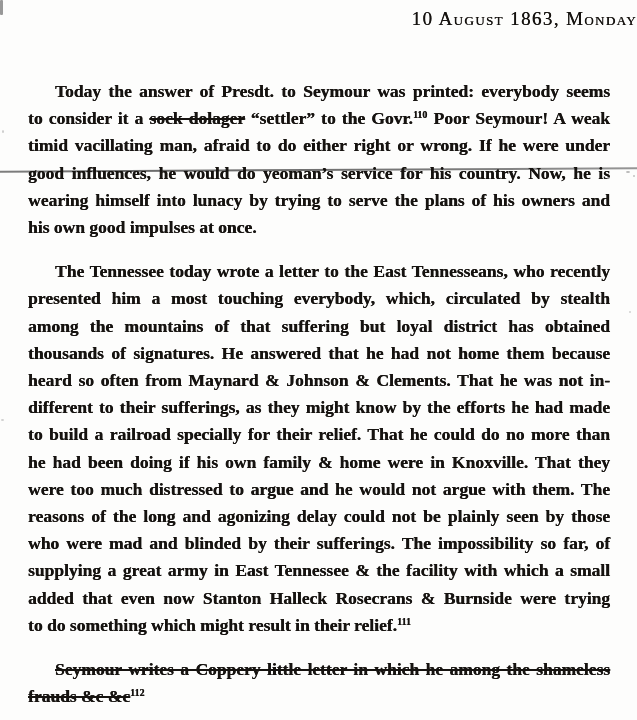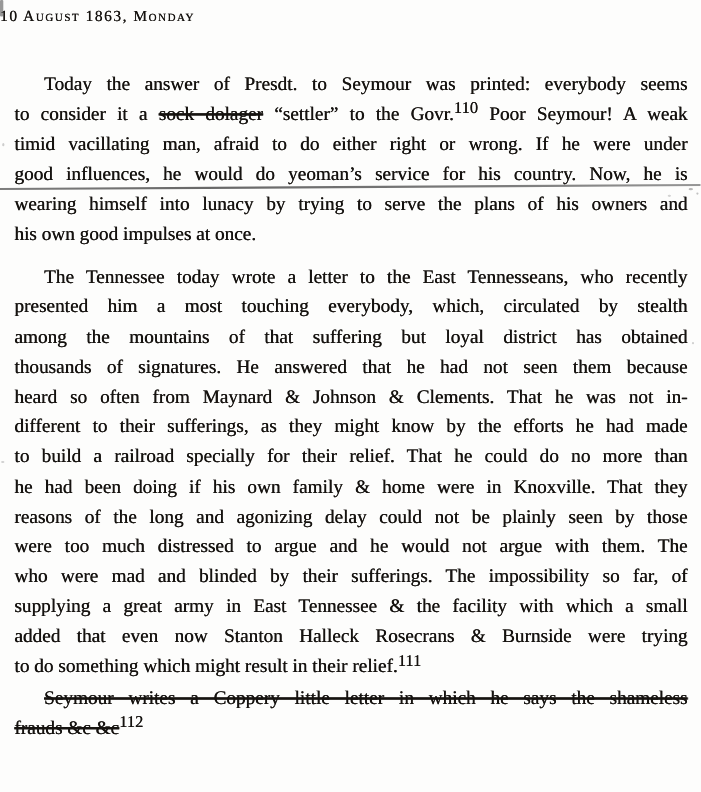--- a/index.html
+++ b/index.html
@@ -8,47 +8,47 @@
     width:637px;height:720px;
     background:#fdfdfc;
     overflow:hidden;
     font-family:"Liberation Serif","DejaVu Serif",serif;
     color:#161310;
     text-shadow:0.3px 0 0 currentColor; 
   }
   .title{
     position:absolute;
     top:8px;left:0;width:100%;
-    text-align:left;
+    text-align:right;
     font-variant:small-caps;
-    font-size:14px;
+    font-size:19px;
     letter-spacing:1.4px;
   }
   .text-block{
     position:absolute;
     left:11px;top:61px;
     width:616px;
   }
-  .para{margin:2px;}
+  .para{margin:17px;font-weight:bold;}
   .para.gap-before{margin-top:12px;}
   .line{
     font-size:17.5px;
     line-height:27.2px;
     text-align:justify;
     text-align-last:justify;
     -moz-text-align-last:justify;
   }
   .line.last{text-align-last:left;-moz-text-align-last:left;}
   .line.indent{text-indent:27px;}
   .strike{
     text-decoration:line-through;
     text-decoration-thickness:1.9px;
   }
   sup{
-    font-size:15px;
+    font-size:10px;
     line-height:0;
     vertical-align:6px;
     letter-spacing:0;
   }
   
   .scanline{
     position:absolute;
     left:-3px;top:168.5px;
     width:644px;height:1.7px;
     background:linear-gradient(90deg,#5a5a5a 0%,#3e3e3e 30%,#565656 70%,#7a7a7a 100%);
@@ -78,34 +78,34 @@
         <div class="line"><span>to consider it a </span><span class="strike">sock dolager</span><span> “settler” to the Govr.</span><sup>110</sup><span> Poor Seymour! A weak</span></div>
         <div class="line"><span>timid vacillating man, afraid to do either right or wrong. If he were under</span></div>
         <div class="line"><span>good influences, he would do yeoman’s service for his country. Now, he is</span></div>
         <div class="line"><span>wearing himself into lunacy by trying to serve the plans of his owners and</span></div>
         <div class="line last"><span>his own good impulses at once.</span></div>
       </div>
       <div class="para gap-before">
         <div class="line indent"><span>The Tennessee today wrote a letter to the East Tennesseans, who recently</span></div>
         <div class="line"><span>presented him a most touching everybody, which, circulated by stealth</span></div>
         <div class="line"><span>among the mountains of that suffering but loyal district has obtained</span></div>
-        <div class="line"><span>thousands of signatures. He answered that he had not seen them because</span></div>
+        <div class="line"><span>thousands of signatures. He answered that he had not home them because</span></div>
         <div class="line"><span>heard so often from Maynard &amp; Johnson &amp; Clements. That he was not in-</span></div>
         <div class="line"><span>different to their sufferings, as they might know by the efforts he had made</span></div>
         <div class="line"><span>to build a railroad specially for their relief. That he could do no more than</span></div>
         <div class="line"><span>he had been doing if his own family &amp; home were in Knoxville. That they</span></div>
+        <div class="line"><span>were too much distressed to argue and he would not argue with them. The</span></div>
         <div class="line"><span>reasons of the long and agonizing delay could not be plainly seen by those</span></div>
-        <div class="line"><span>were too much distressed to argue and he would not argue with them. The</span></div>
         <div class="line"><span>who were mad and blinded by their sufferings. The impossibility so far, of</span></div>
         <div class="line"><span>supplying a great army in East Tennessee &amp; the facility with which a small</span></div>
         <div class="line"><span>added that even now Stanton Halleck Rosecrans &amp; Burnside were trying</span></div>
         <div class="line last"><span>to do something which might result in their relief.</span><sup>111</sup></div>
       </div>
       <div class="para">
-        <div class="line indent"><span class="strike">Seymour writes a Coppery little letter in which he says the shameless</span></div>
+        <div class="line indent"><span class="strike">Seymour writes a Coppery little letter in which he among the shameless</span></div>
         <div class="line last"><span class="strike">frauds &amp;c &amp;c</span><sup>112</sup></div>
       </div>
     </div>
 
   <div class="speck s1"></div>
   <div class="speck s2"></div>
   <div class="speck s3"></div>
   <div class="speck s4"></div>
   <div class="speck s5"></div>
   <div class="speck s6"></div>

